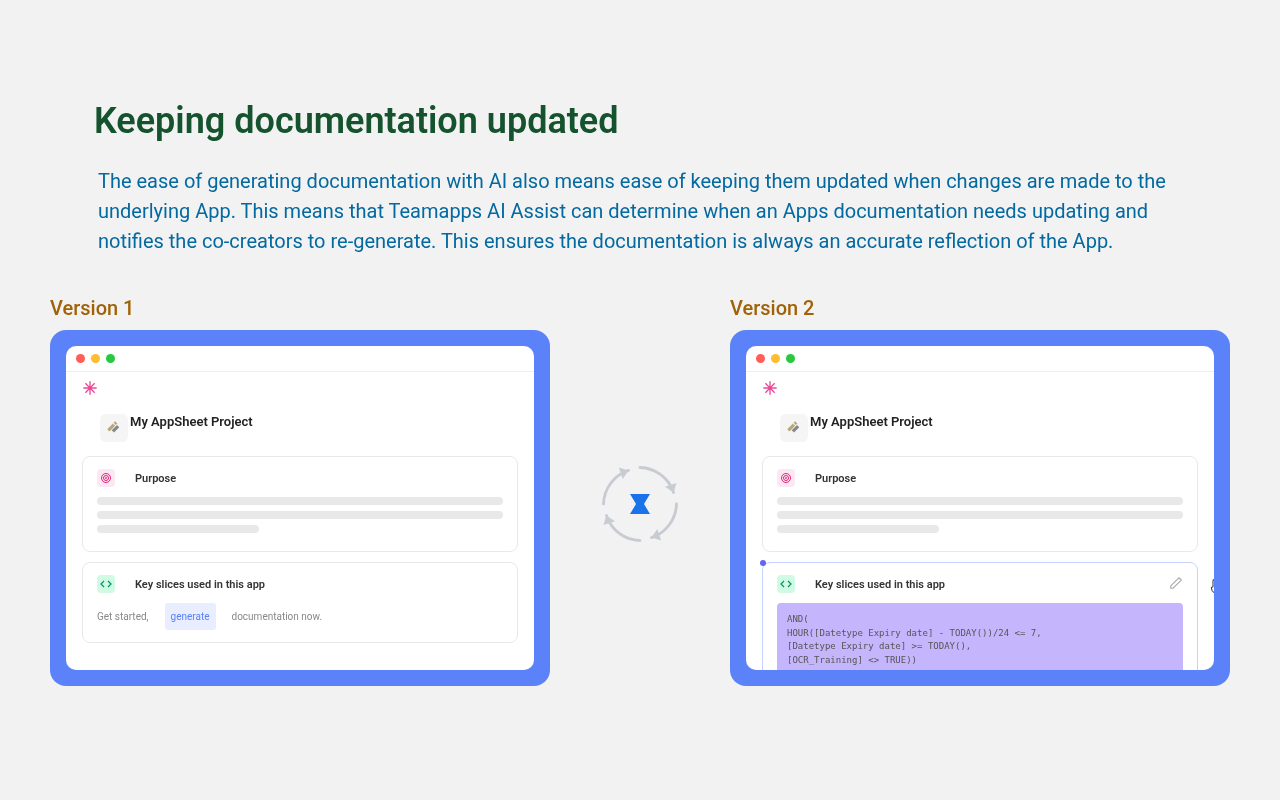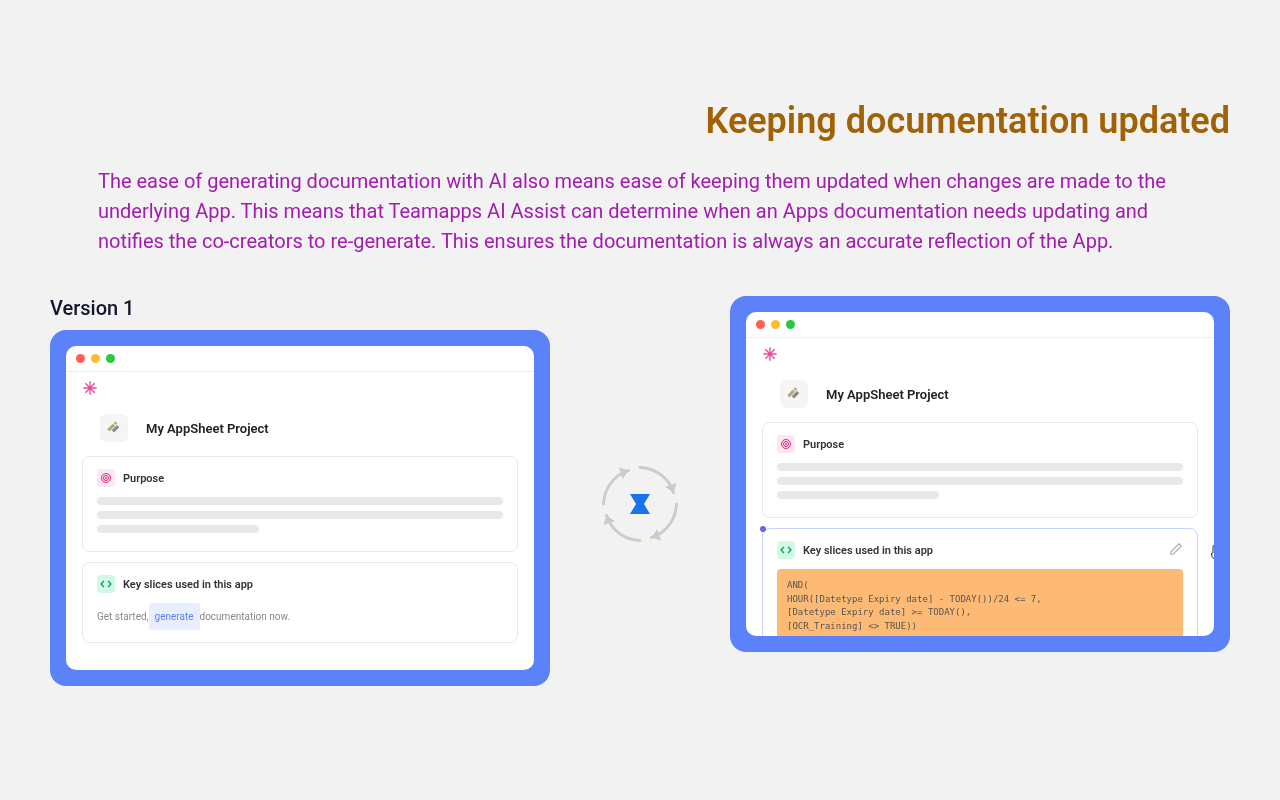--- a/index.html
+++ b/index.html
@@ -9,45 +9,44 @@
   width: 1280px;
   height: 800px;
   overflow: hidden;
 }
 .page {
   padding: 100px 50px 0 50px;
 }
 .heading {
   font-size: 36px;
   font-weight: 600;
-  color: #a16207;
+  color: #14532d;
   margin-bottom: 24px;
-  margin-left: 28px;
-  text-align: right;
+  margin-left: 44px;
 }
 .body-text {
   font-size: 20px;
   line-height: 1.5;
-  color: #a21caf;
+  color: #0369a1;
   margin-bottom: 40px;
   margin-left: 48px;
   margin-right: 48px;
 }
 .versions-row {
   display: flex;
   align-items: flex-start;
   gap: 0;
   justify-content: space-between;
   padding: 0 0px;
 }
 .version-col {
   flex: 0 0 500px;
 }
 .version-label {
-  color: #0f172a;
+  color: #a16207;
   font-size: 20px;
   font-weight: 500;
   margin-bottom: 10px;
 }
 .window-frame {
   background: #5b82f8;
   border-radius: 16px;
   padding: 16px;
   height: 356px;
   overflow: hidden;
@@ -70,22 +69,22 @@
 .tdot.g { background: #28c840; }
 
 .doc-body { padding: 4px 16px 16px 16px; }
 .pink-logo {
   color: #ec4899;
   font-size: 16px;
   padding: 4px 0 8px 0;
 }
 .project-row {
   display: flex;
-  align-items: center;
-  gap: 18px;
+  align-items: flex-start;
+  gap: 2px;
   padding: 6px 18px 14px 18px;
 }
 .project-icon {
   width: 28px; height: 28px;
   background: #f5f5f5;
   border-radius: 6px;
   display: flex; align-items: center; justify-content: center;
   font-size: 16px;
 }
 .project-title { font-size: 13px; font-weight: 600; color: #222; }
@@ -93,42 +92,42 @@
 .card {
   background: #fff;
   border: 1px solid #e8e8e8;
   border-radius: 8px;
   margin: 0 0 10px 0;
   padding: 12px 14px;
 }
 .card-header {
   display: flex;
   align-items: center;
-  gap: 8px;
+  gap: 20px;
   margin-bottom: 10px;
 }
 .card-icon {
   width: 18px; height: 18px;
   border-radius: 4px;
   display: flex; align-items: center; justify-content: center;
   font-size: 10px;
 }
 .card-icon.target { background: #fce7f3; color: #db2777; }
 .card-icon.code { background: #d1fae5; color: #059669; }
 .card-icon.desc { background: #fef3c7; color: #d97706; }
 .card-title { font-size: 11px; font-weight: 600; color: #333; }
 .sk-line {
   height: 8px;
   background: #e8e8e8;
   border-radius: 4px;
   margin-bottom: 6px;
 }
 .sk-line.w40 { width: 40%; }
 
-.gen-text { font-size: 10px; color: #888; display: flex; align-items: center; gap: 0; }
+.gen-text { font-size: 10px; color: #888; display: flex; align-items: center; gap: 16px; }
 .gen-link {
   background: #e8edff;
   color: #5b82f8;
   padding: 8px 6px;
   border-radius: 3px;
   font-size: 10px;
 }
 
 .card.highlight {
   border: 1px solid #c7d2fe;
@@ -141,21 +140,21 @@
   width: 6px; height: 6px;
   background: #6366f1;
   border-radius: 50%;
 }
 .edit-icon {
   margin-left: auto;
   color: #aaa;
   font-size: 12px;
 }
 .code-block {
-  background: #fdba74;
+  background: #c4b5fd;
   border-radius: 4px;
   padding: 10px;
   font-family: ui-monospace, "SF Mono", Menlo, monospace;
   font-size: 9px;
   line-height: 1.5;
   color: #555;
   white-space: pre;
   margin-bottom: 8px;
   position: relative;
 }
@@ -277,20 +276,21 @@
         </svg>
         <div class="sync-logo">
           <svg viewBox="0 0 32 32">
               <path fill="#1a73e8" d="M6 6 L26 6 L20 16 L26 26 L6 26 L12 16 Z"></path>
             </svg>
         </div>
       </div>
     </div>
 
     <div class="version-col">
+      <div class="version-label">Version 2</div>
       <div class="window-frame">
         <div class="window-inner">
           <div class="titlebar">
             <div class="tdot r"></div>
             <div class="tdot y"></div>
             <div class="tdot g"></div>
           </div>
           <div class="doc-body">
             <div class="pink-logo">
               <svg width="16" height="16" viewBox="0 0 24 24" fill="none" stroke="#ec4899" stroke-width="2">

